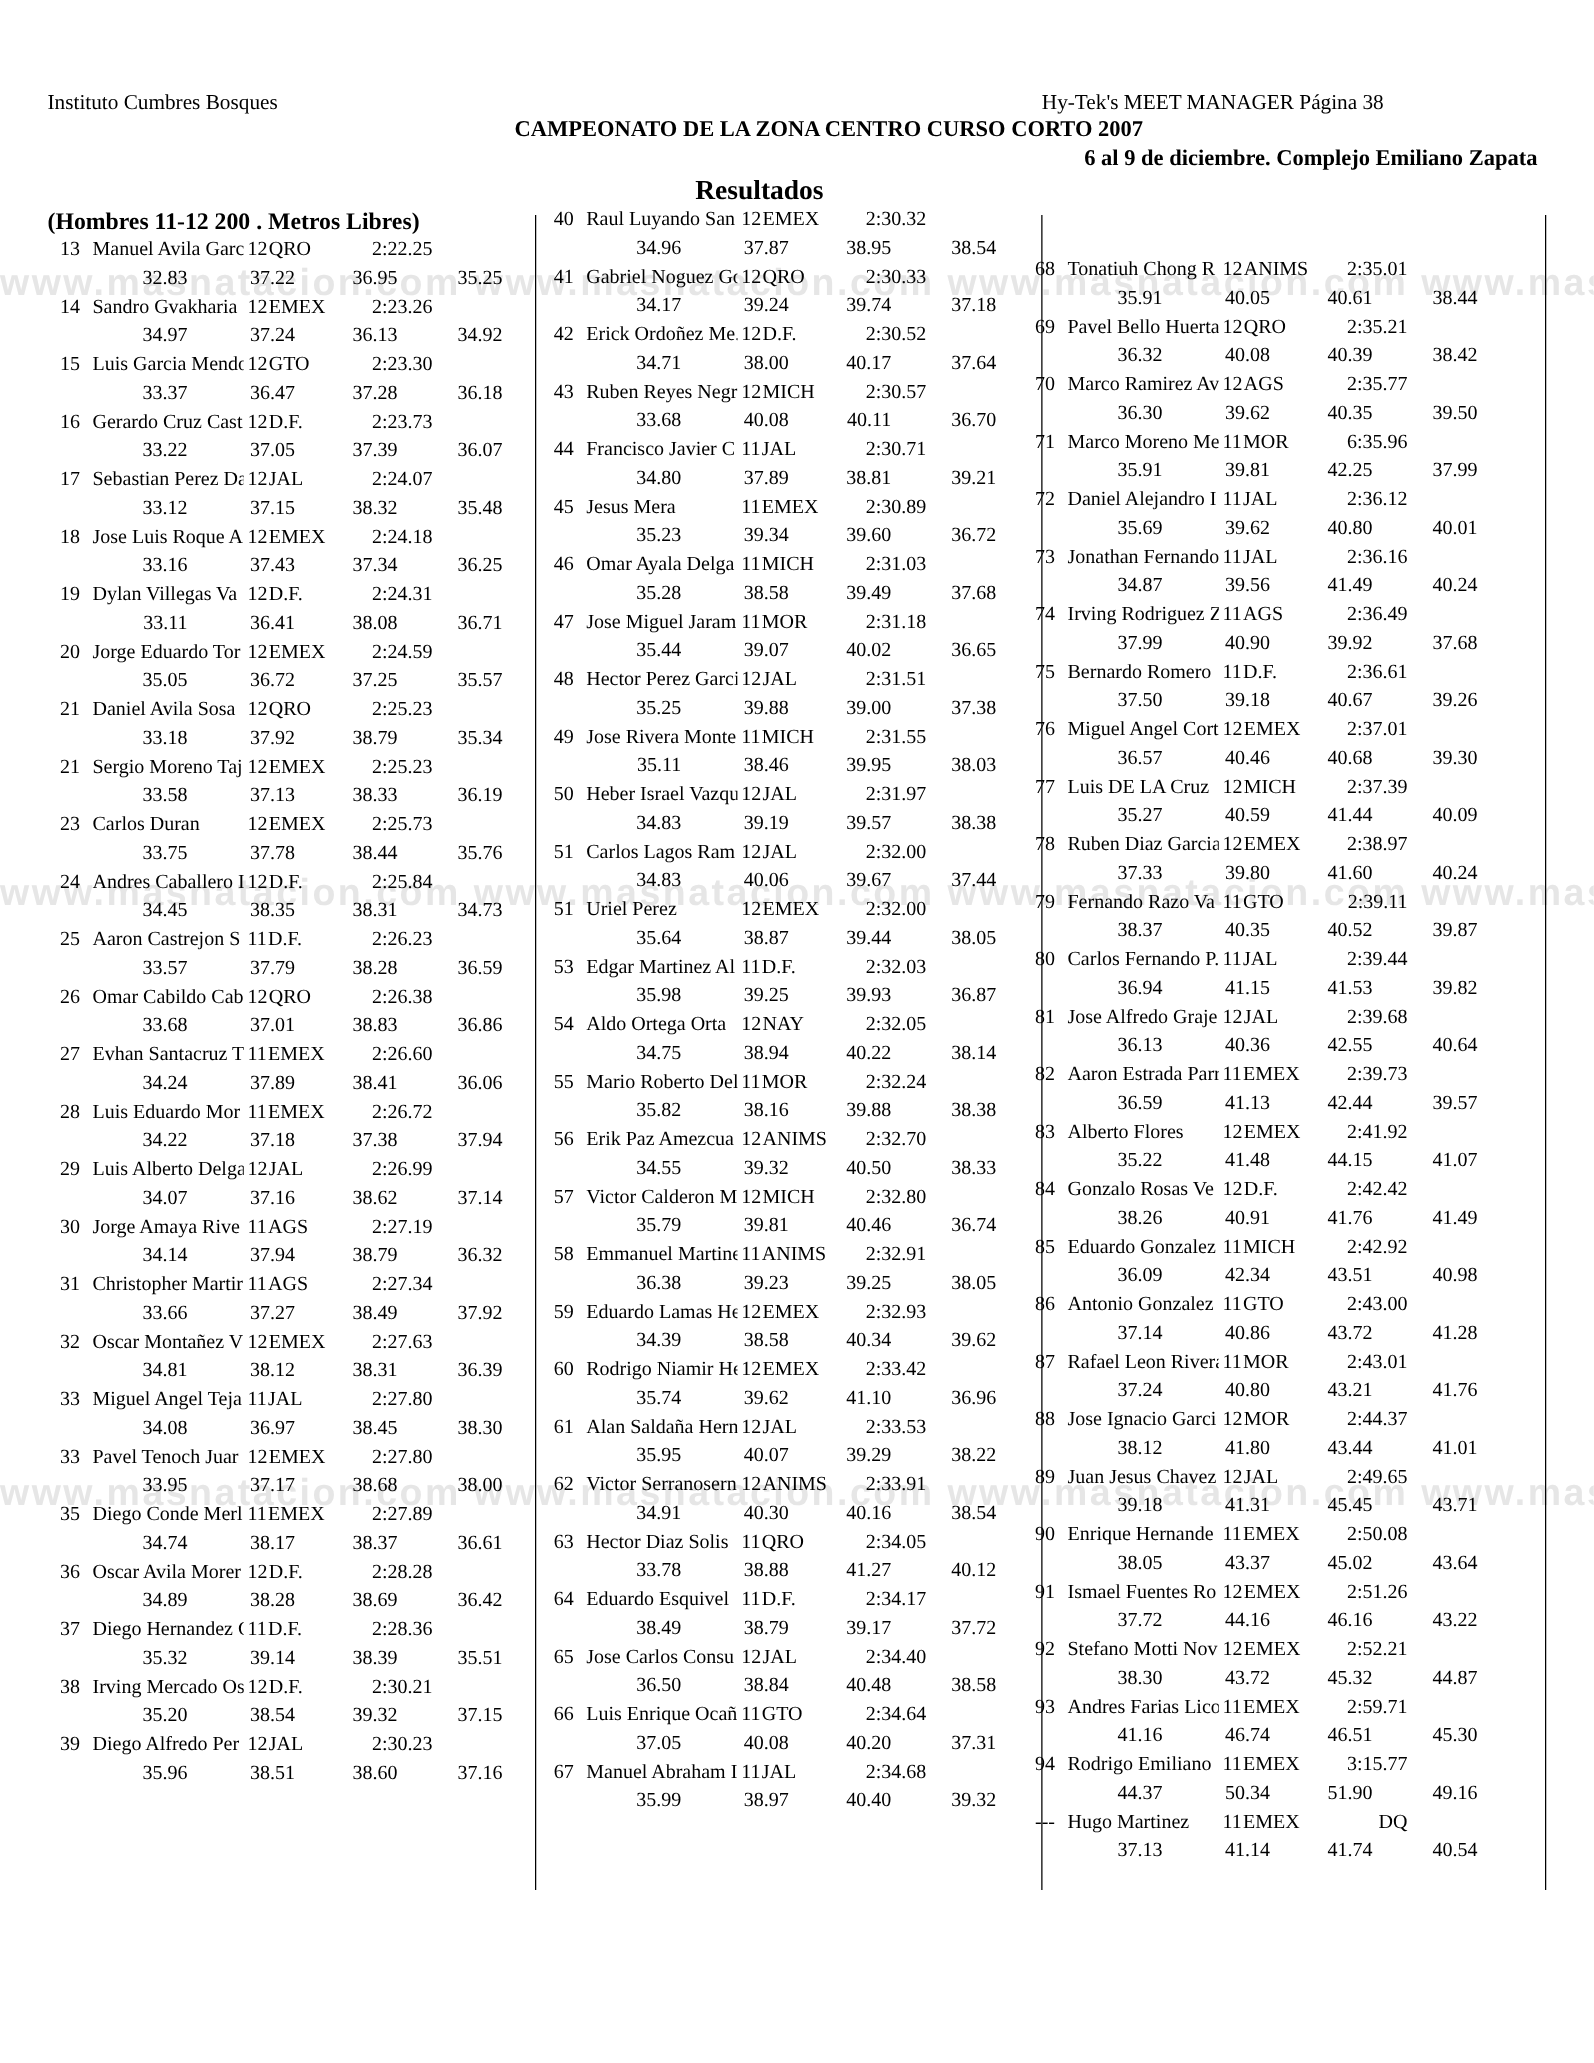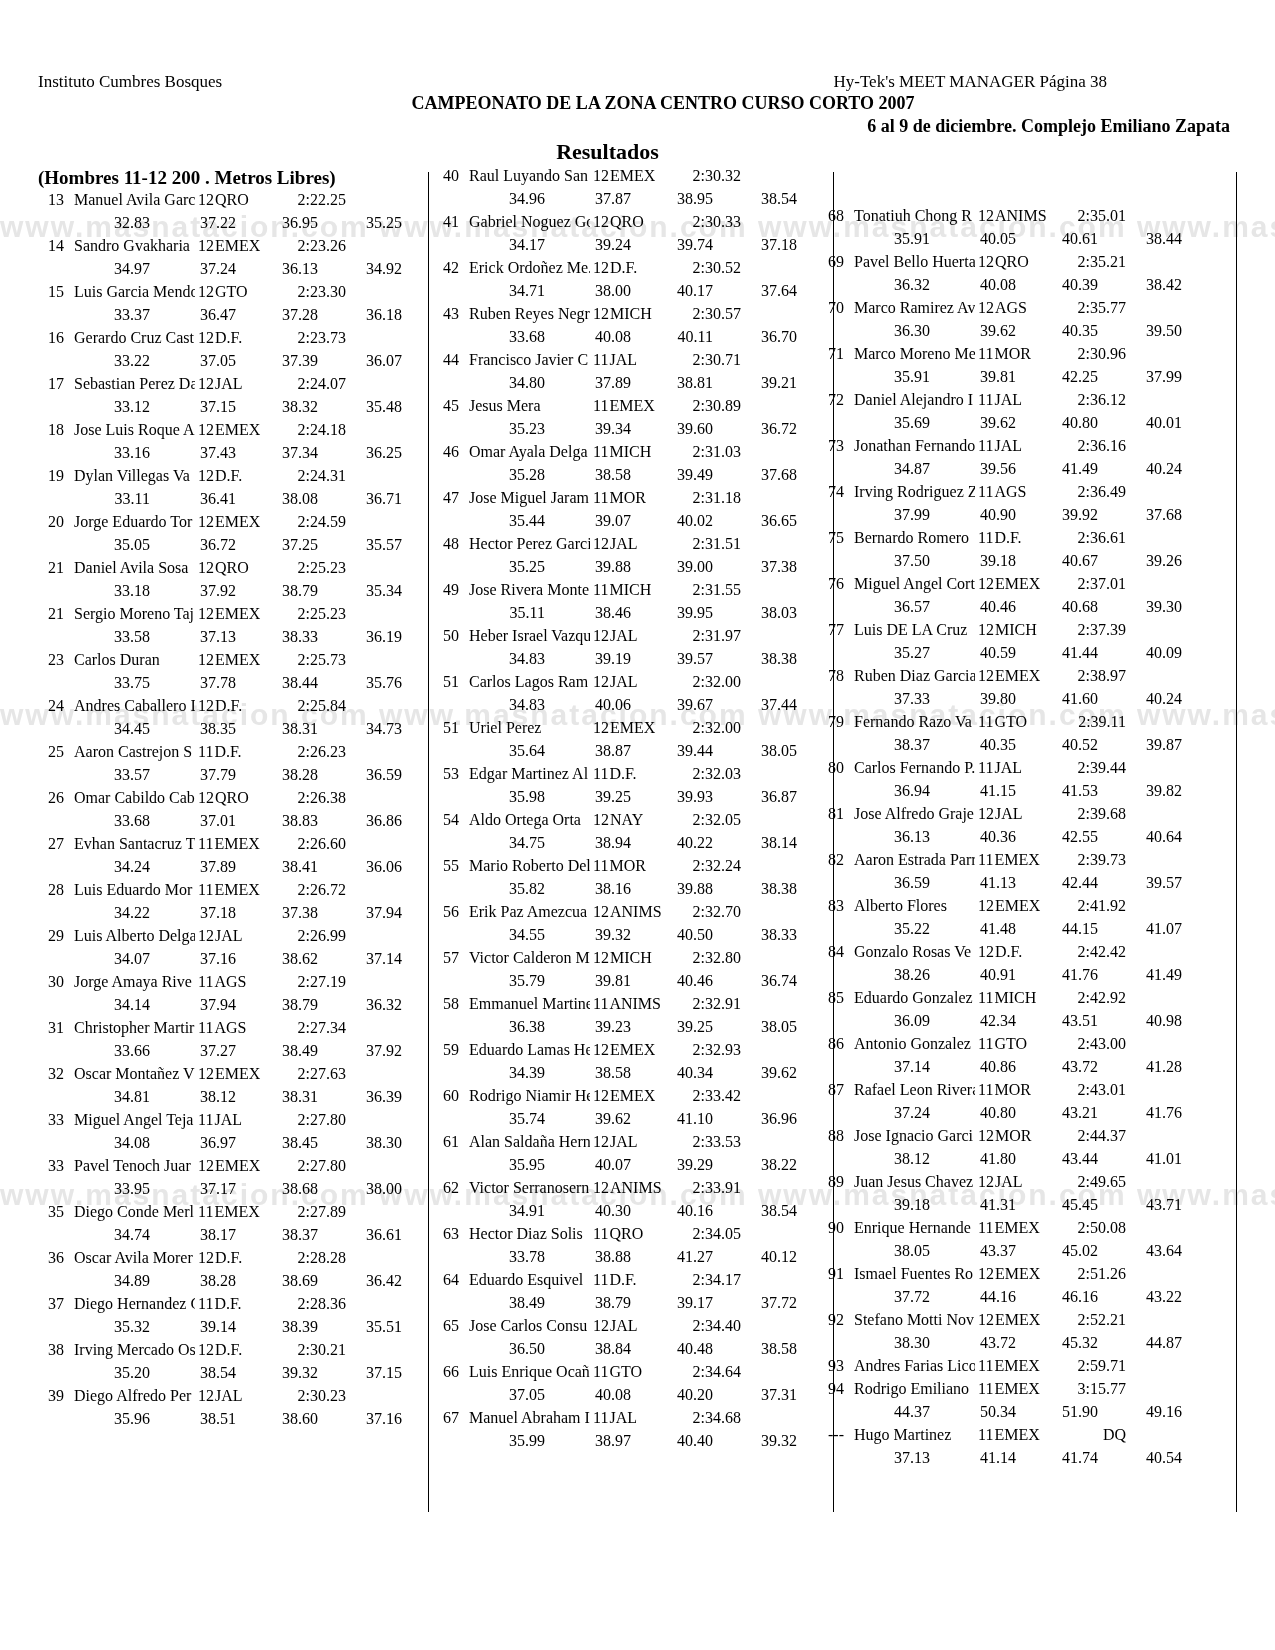--- a/index.html
+++ b/index.html
@@ -934,21 +934,21 @@
         <span class="sp sp3">40.35</span>
         <span class="sp sp4">39.50</span>
       </div>
     </div>
     <div class="entry">
       <div class="entry-main">
         <span class="place">71</span>
         <span class="name">Marco Moreno Me</span>
         <span class="age">11</span>
         <span class="team">MOR</span>
-        <span class="time">2:30.96</span>
+        <span class="time">6:35.96</span>
       </div>
       <div class="entry-splits">
         <span class="sp sp1">35.91</span>
         <span class="sp sp2">39.81</span>
         <span class="sp sp3">42.25</span>
         <span class="sp sp4">37.99</span>
       </div>
     </div>
     <div class="entry">
       <div class="entry-main">
@@ -1266,20 +1266,26 @@
       </div>
     </div>
     <div class="entry">
       <div class="entry-main">
         <span class="place">93</span>
         <span class="name">Andres Farias Lico</span>
         <span class="age">11</span>
         <span class="team">EMEX</span>
         <span class="time">2:59.71</span>
       </div>
+      <div class="entry-splits">
+        <span class="sp sp1">41.16</span>
+        <span class="sp sp2">46.74</span>
+        <span class="sp sp3">46.51</span>
+        <span class="sp sp4">45.30</span>
+      </div>
     </div>
     <div class="entry">
       <div class="entry-main">
         <span class="place">94</span>
         <span class="name">Rodrigo Emiliano</span>
         <span class="age">11</span>
         <span class="team">EMEX</span>
         <span class="time">3:15.77</span>
       </div>
       <div class="entry-splits">

